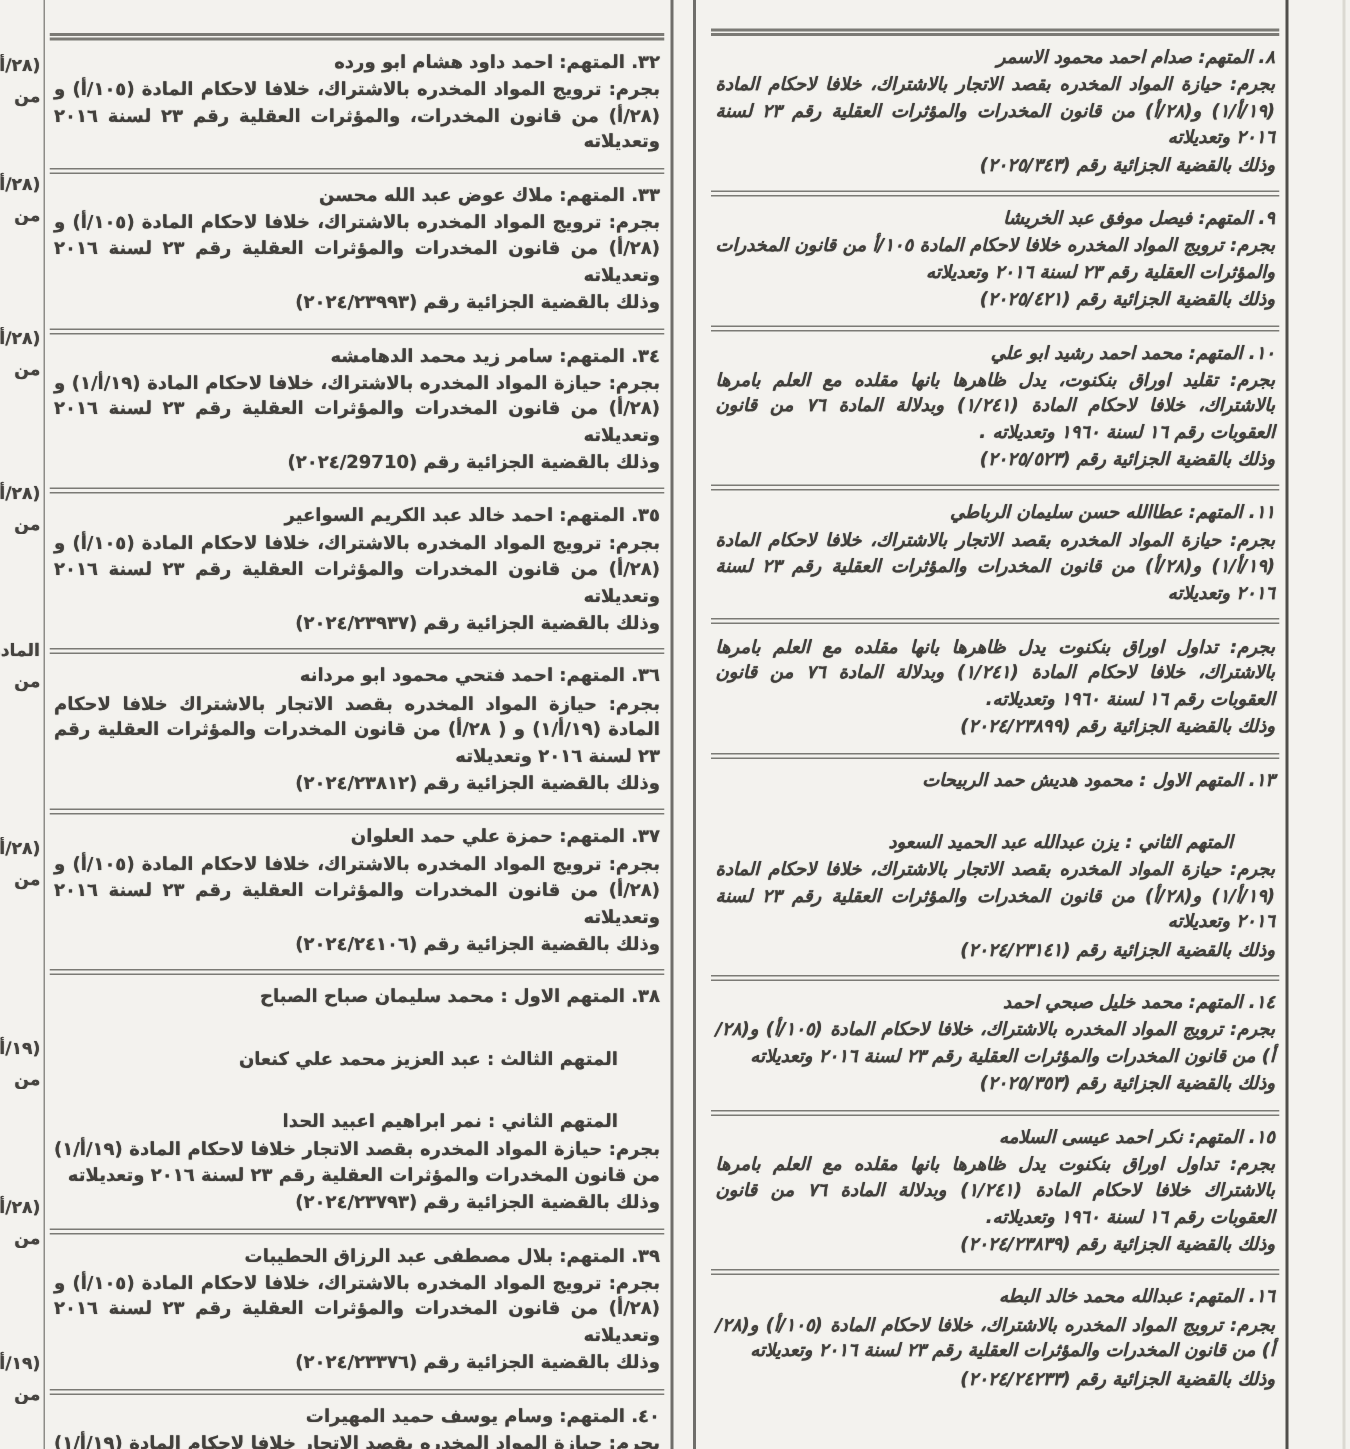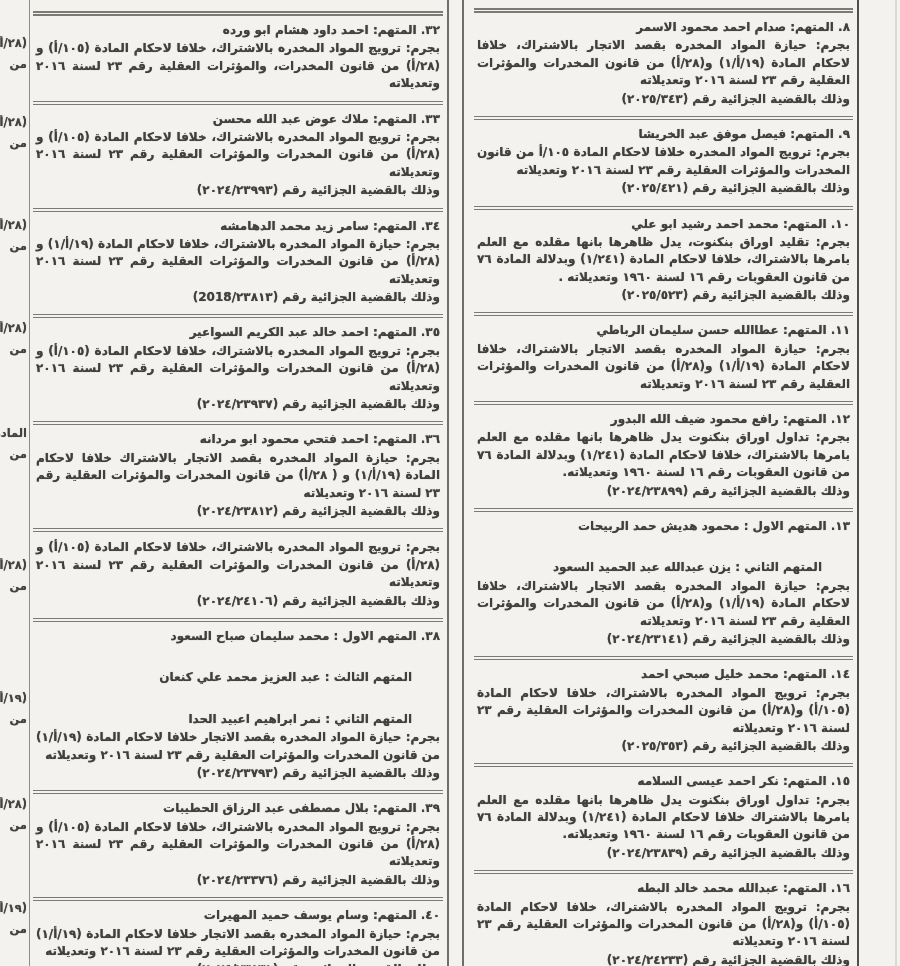--- a/index.html
+++ b/index.html
@@ -11,26 +11,26 @@
   .page{position:absolute;inset:0;}
   
   .vline{position:absolute;top:0;bottom:0;}
   .vl-far-left{left:29px;width:1px;background:#8d8c87;}
   .vl-gutter-a{left:447px;width:2px;background:#6f6e6a;}
   .vl-gutter-b{left:462px;width:2px;background:#6f6e6a;}
   .vl-right{left:857px;width:2px;background:#504f4b;}
   .vl-edge{left:895px;width:2px;background:#dbd9d2;}
 
   .col{
-    position:absolute;top:5px;bottom:0;overflow:hidden;
+    position:absolute;top:16px;bottom:0;overflow:hidden;
     direction:rtl;color:#42403c;
     text-shadow:0 0 .7px rgba(66,64,60,.8);
   }
   #col-left{left:33px;width:410px;}
-  #col-right{left:474px;width:379px;}
+  #col-right{left:474px;width:379px;font-style:italic;}
   .col-rule{border-top:5px double #7b7a75;margin-top:6px;}
   #col-right .col-rule{margin-top:3px;}
 
   .entry{padding:6px 3px 8px;font-size:12px;line-height:1.45;font-weight:700;}
   .sep{height:0;border-top:4px double #7b7a75;margin:0;}
   .defendant{white-space:normal;}
   .defendant.extra{padding-right:28px;margin-top:24px;}
   .charge{margin:1px 0 0;text-align:justify;}
   .case{margin:1px 0 0;}
 
@@ -69,47 +69,50 @@
     </div>
     <p class="charge">بجرم: ترويج المواد المخدره بالاشتراك، خلافا لاحكام المادة (١٠٥/أ) و (٢٨/أ) من قانون المخدرات والمؤثرات العقلية رقم ٢٣ لسنة ٢٠١٦ وتعديلاته</p>
     <p class="case">وذلك بالقضية الجزائية رقم (٢٠٢٤/٢٣٩٩٣)</p>
   </section>
 <div class="sep"></div>
   <section class="entry">
     <div class="defendants">
       <div class="defendant first"><span class="num">٣٤.</span> <span class="dname">المتهم: سامر زيد محمد الدهامشه</span></div>
     </div>
     <p class="charge">بجرم: حيازة المواد المخدره بالاشتراك، خلافا لاحكام المادة (١٩/أ/١) و (٢٨/أ) من قانون المخدرات والمؤثرات العقلية رقم ٢٣ لسنة ٢٠١٦ وتعديلاته</p>
-    <p class="case">وذلك بالقضية الجزائية رقم (2018/٢٣٨١٣)</p>
+    <p class="case">وذلك بالقضية الجزائية رقم (٢٠٢٤/29710)</p>
   </section>
 <div class="sep"></div>
   <section class="entry">
     <div class="defendants">
       <div class="defendant first"><span class="num">٣٥.</span> <span class="dname">المتهم: احمد خالد عبد الكريم السواعير</span></div>
     </div>
     <p class="charge">بجرم: ترويج المواد المخدره بالاشتراك، خلافا لاحكام المادة (١٠٥/أ) و (٢٨/أ) من قانون المخدرات والمؤثرات العقلية رقم ٢٣ لسنة ٢٠١٦ وتعديلاته</p>
     <p class="case">وذلك بالقضية الجزائية رقم (٢٠٢٤/٢٣٩٣٧)</p>
   </section>
 <div class="sep"></div>
   <section class="entry">
     <div class="defendants">
       <div class="defendant first"><span class="num">٣٦.</span> <span class="dname">المتهم: احمد فتحي محمود ابو مردانه</span></div>
     </div>
     <p class="charge">بجرم: حيازة المواد المخدره بقصد الاتجار بالاشتراك خلافا لاحكام المادة (١٩/أ/١) و ( ٢٨/أ) من قانون المخدرات والمؤثرات العقلية رقم ٢٣ لسنة ٢٠١٦ وتعديلاته</p>
     <p class="case">وذلك بالقضية الجزائية رقم (٢٠٢٤/٢٣٨١٢)</p>
   </section>
 <div class="sep"></div>
   <section class="entry">
+    <div class="defendants">
+      <div class="defendant first"><span class="num">٣٧.</span> <span class="dname">المتهم: حمزة علي حمد العلوان</span></div>
+    </div>
     <p class="charge">بجرم: ترويج المواد المخدره بالاشتراك، خلافا لاحكام المادة (١٠٥/أ) و (٢٨/أ) من قانون المخدرات والمؤثرات العقلية رقم ٢٣ لسنة ٢٠١٦ وتعديلاته</p>
     <p class="case">وذلك بالقضية الجزائية رقم (٢٠٢٤/٢٤١٠٦)</p>
   </section>
 <div class="sep"></div>
   <section class="entry">
     <div class="defendants">
-      <div class="defendant first"><span class="num">٣٨.</span> <span class="dname">المتهم الاول : محمد سليمان صباح السعود</span></div>
+      <div class="defendant first"><span class="num">٣٨.</span> <span class="dname">المتهم الاول : محمد سليمان صباح الصباح</span></div>
     <div class="defendant extra">المتهم الثالث : عبد العزيز محمد علي كنعان</div>
           <div class="defendant extra">المتهم الثاني : نمر ابراهيم اعبيد الحدا</div>
         </div>
     <p class="charge">بجرم: حيازة المواد المخدره بقصد الاتجار خلافا لاحكام المادة (١٩/أ/١) من قانون المخدرات والمؤثرات العقلية رقم ٢٣ لسنة ٢٠١٦ وتعديلاته</p>
     <p class="case">وذلك بالقضية الجزائية رقم (٢٠٢٤/٢٣٧٩٣)</p>
   </section>
 <div class="sep"></div>
   <section class="entry">
     <div class="defendants">
       <div class="defendant first"><span class="num">٣٩.</span> <span class="dname">المتهم: بلال مصطفى عبد الرزاق الحطيبات</span></div>
@@ -155,23 +158,20 @@
   </section>
 <div class="sep"></div>
   <section class="entry">
     <div class="defendants">
       <div class="defendant first"><span class="num">١١.</span> <span class="dname">المتهم: عطاالله حسن سليمان الرباطي</span></div>
     </div>
     <p class="charge">بجرم: حيازة المواد المخدره بقصد الاتجار بالاشتراك، خلافا لاحكام المادة (١٩/أ/١) و(٢٨/أ) من قانون المخدرات والمؤثرات العقلية رقم ٢٣ لسنة ٢٠١٦ وتعديلاته</p>
   </section>
 <div class="sep"></div>
   <section class="entry">
-    <div class="defendants">
-      <div class="defendant first"><span class="num">١٢.</span> <span class="dname">المتهم: رافع محمود ضيف الله البدور</span></div>
-    </div>
     <p class="charge">بجرم: تداول اوراق بنكنوت يدل ظاهرها بانها مقلده مع العلم بامرها بالاشتراك، خلافا لاحكام المادة (١/٢٤١) وبدلالة المادة ٧٦ من قانون العقوبات رقم ١٦ لسنة ١٩٦٠ وتعديلاته.</p>
     <p class="case">وذلك بالقضية الجزائية رقم (٢٠٢٤/٢٣٨٩٩)</p>
   </section>
 <div class="sep"></div>
   <section class="entry">
     <div class="defendants">
       <div class="defendant first"><span class="num">١٣.</span> <span class="dname">المتهم الاول : محمود هديش حمد الربيحات</span></div>
     <div class="defendant extra">المتهم الثاني : يزن عبدالله عبد الحميد السعود</div>
         </div>
     <p class="charge">بجرم: حيازة المواد المخدره بقصد الاتجار بالاشتراك، خلافا لاحكام المادة (١٩/أ/١) و(٢٨/أ) من قانون المخدرات والمؤثرات العقلية رقم ٢٣ لسنة ٢٠١٦ وتعديلاته</p>

